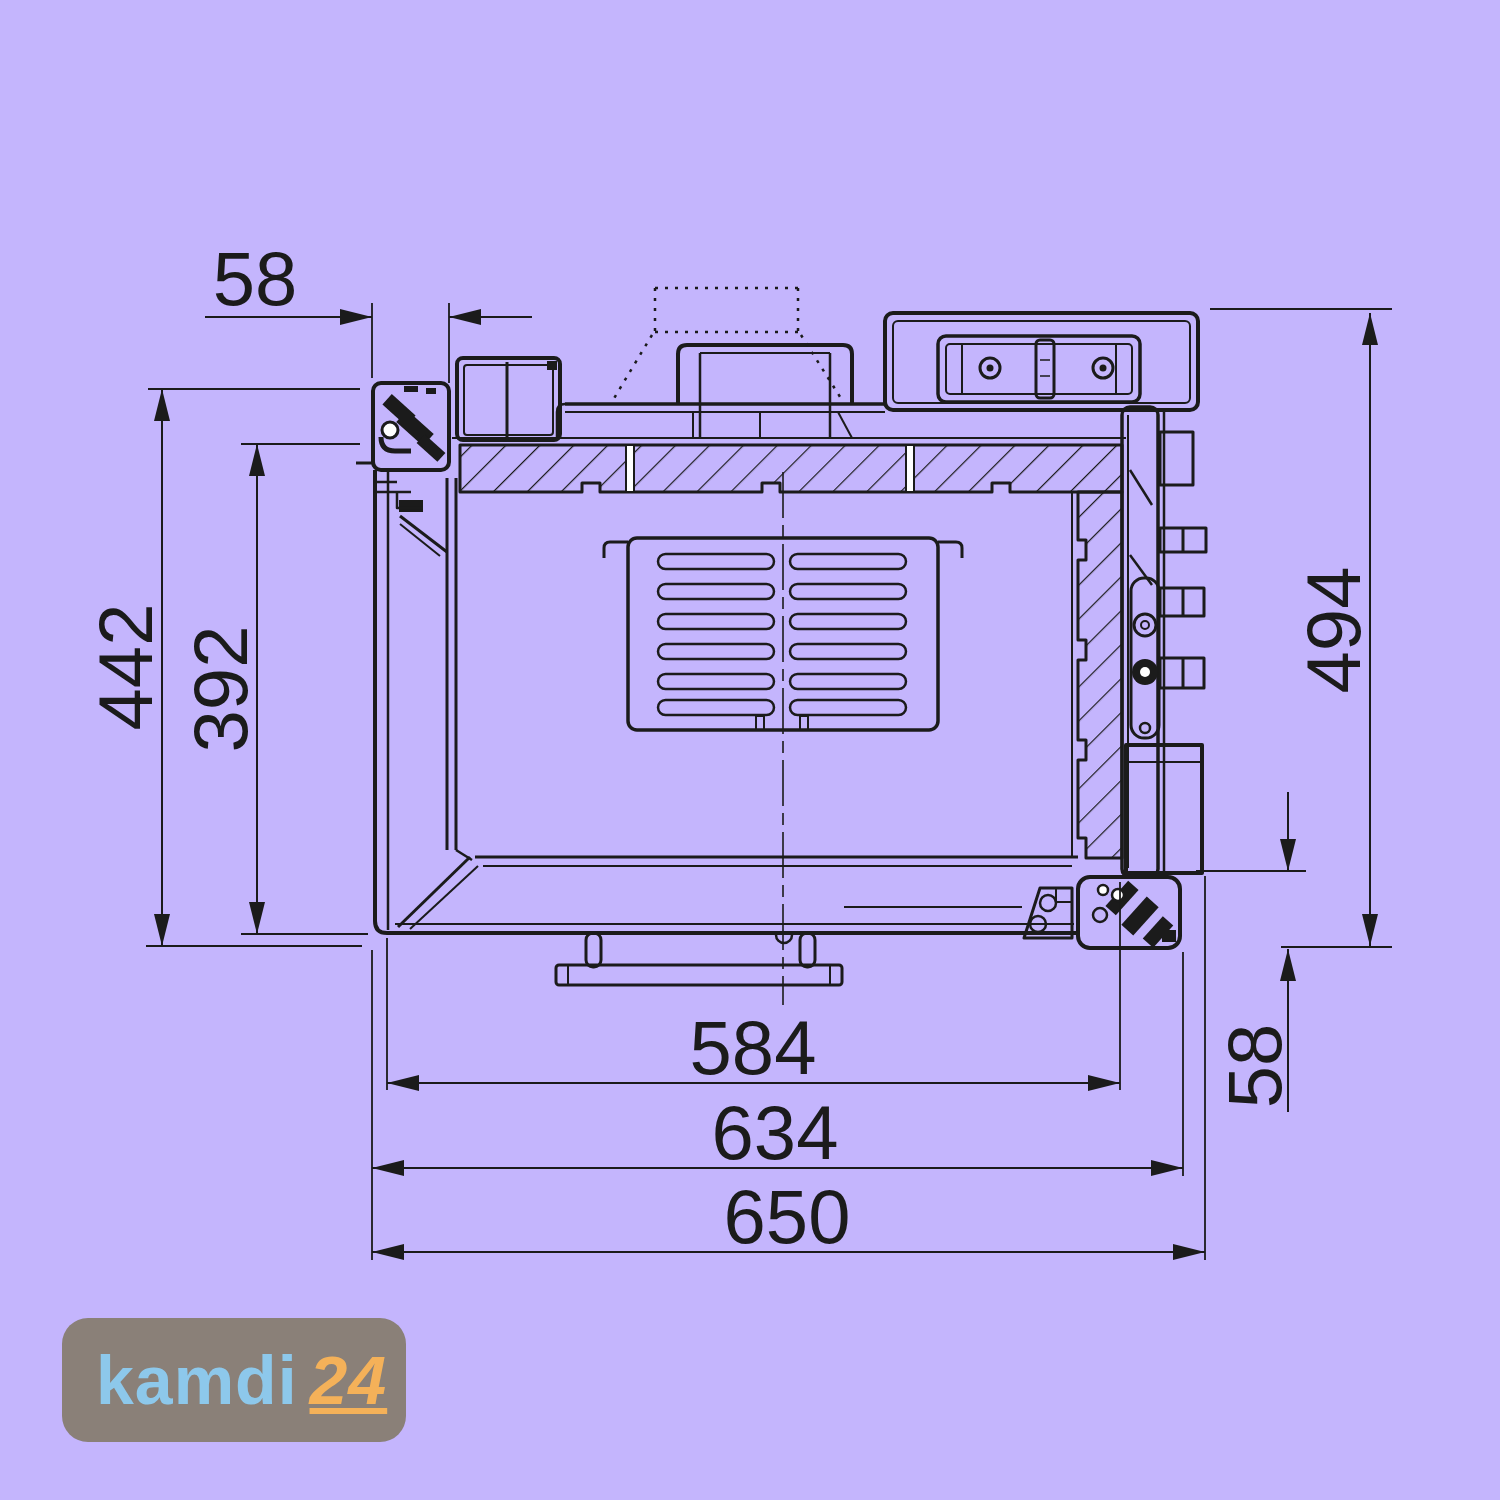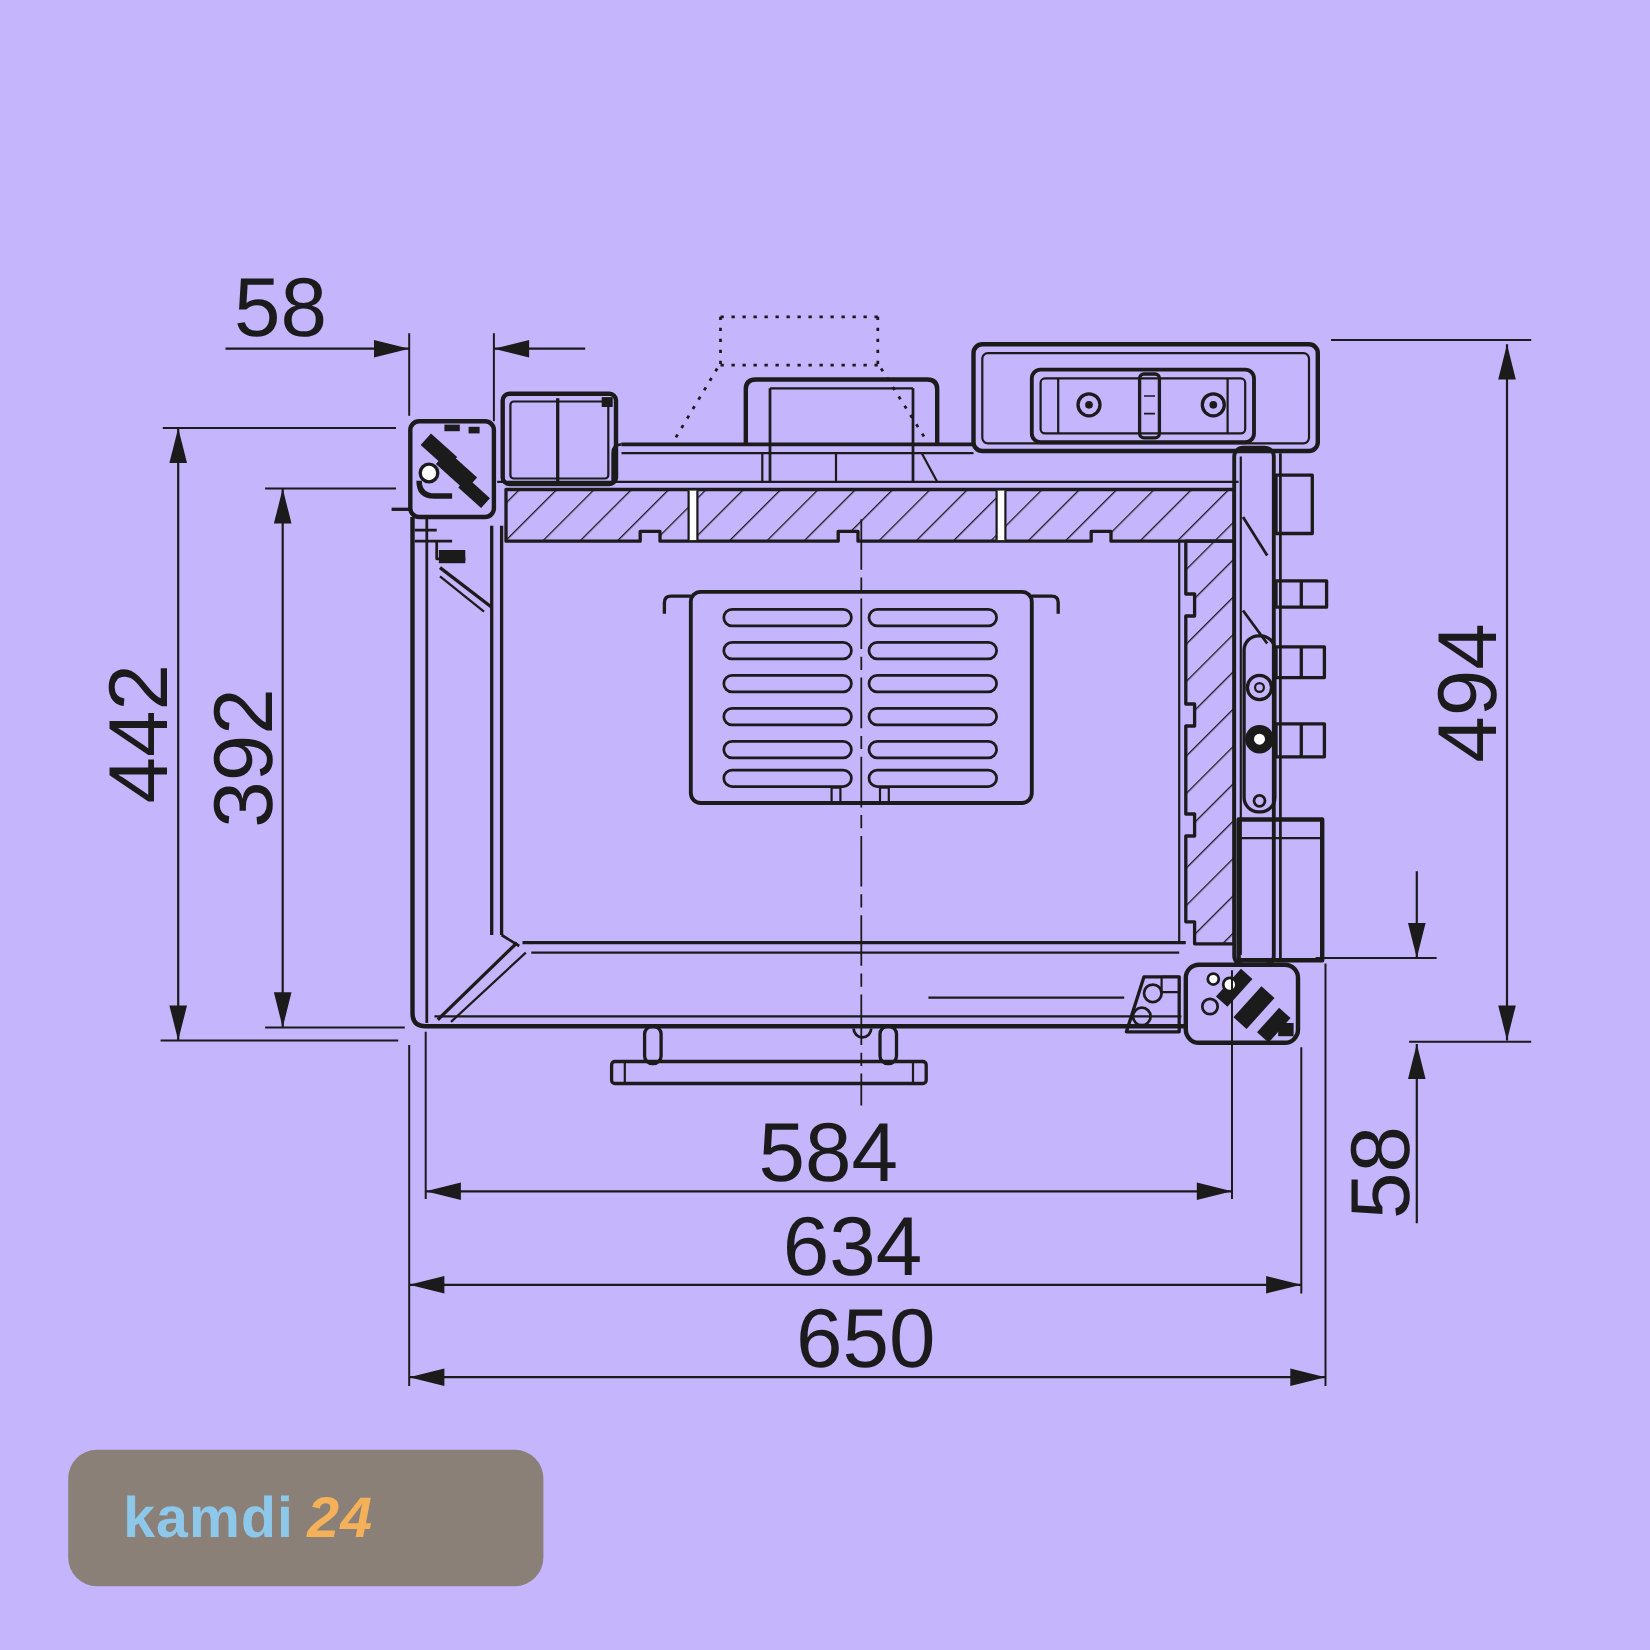--- a/index.html
+++ b/index.html
@@ -1,28 +1,28 @@
 <!DOCTYPE html>
 <html><head>
 <meta charset="utf-8">
 <style>
   html,body{margin:0;padding:0;background:#ffffff;}
   .page{position:relative;width:1500px;height:1500px;background:#c4b5fd;overflow:hidden;
         font-family:"Liberation Sans",sans-serif;}
   .page svg{position:absolute;left:0;top:0;}
   .dim-text{font-family:"Liberation Sans",sans-serif;font-size:76px;fill:#1b1b1b;}
   .brand-logo{
-    position:absolute;left:62px;top:1318px;width:432px;height:124px;
+    position:absolute;left:62px;top:1318px;width:344px;height:124px;
     background:#8a8078;border-radius:26px;
-    display:flex;align-items:center;padding-left:50px;box-sizing:border-box;
-    font-family:"Liberation Sans",sans-serif;font-weight:bold;font-size:52px;line-height:1;
+    display:flex;align-items:center;padding-left:34px;box-sizing:border-box;
+    font-family:"Liberation Sans",sans-serif;font-weight:bold;font-size:68px;line-height:1;
     letter-spacing:1px;
   }
   .brand-name{color:#8dc8eb;}
-  .brand-suffix{color:#f4b159;font-style:italic;margin-left:12px;}
+  .brand-suffix{color:#f4b159;font-style:italic;margin-left:12px;text-decoration:underline;}
 </style>
 </head>
 <body>
 
 <div class="page">
 
 <svg width="1500" height="1500" viewBox="0 0 1500 1500">
   <defs>
     <pattern id="hatch" width="24" height="24" patternUnits="userSpaceOnUse" patternTransform="rotate(45)">
       <line x1="0" y1="0" x2="0" y2="24" stroke="#1b1b1b" stroke-width="2.4"></line>

